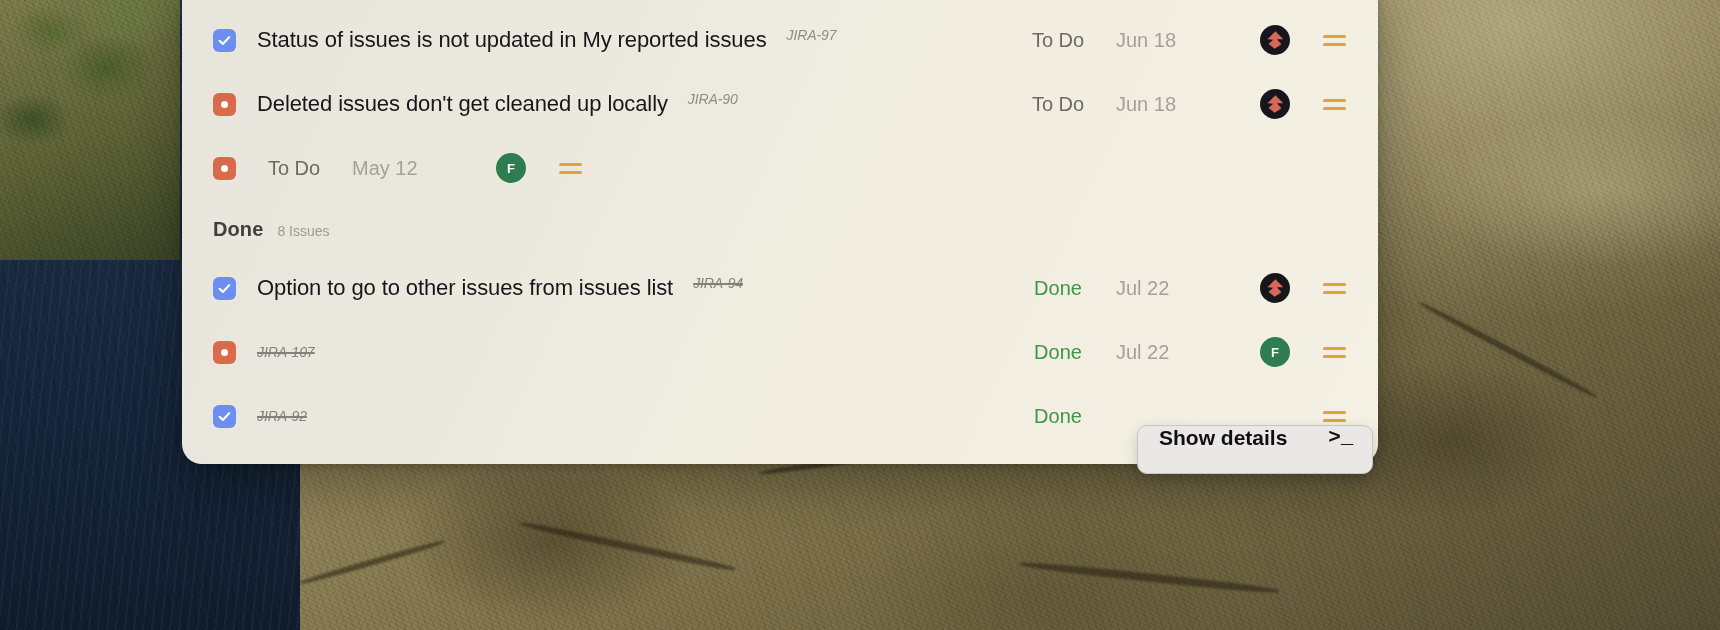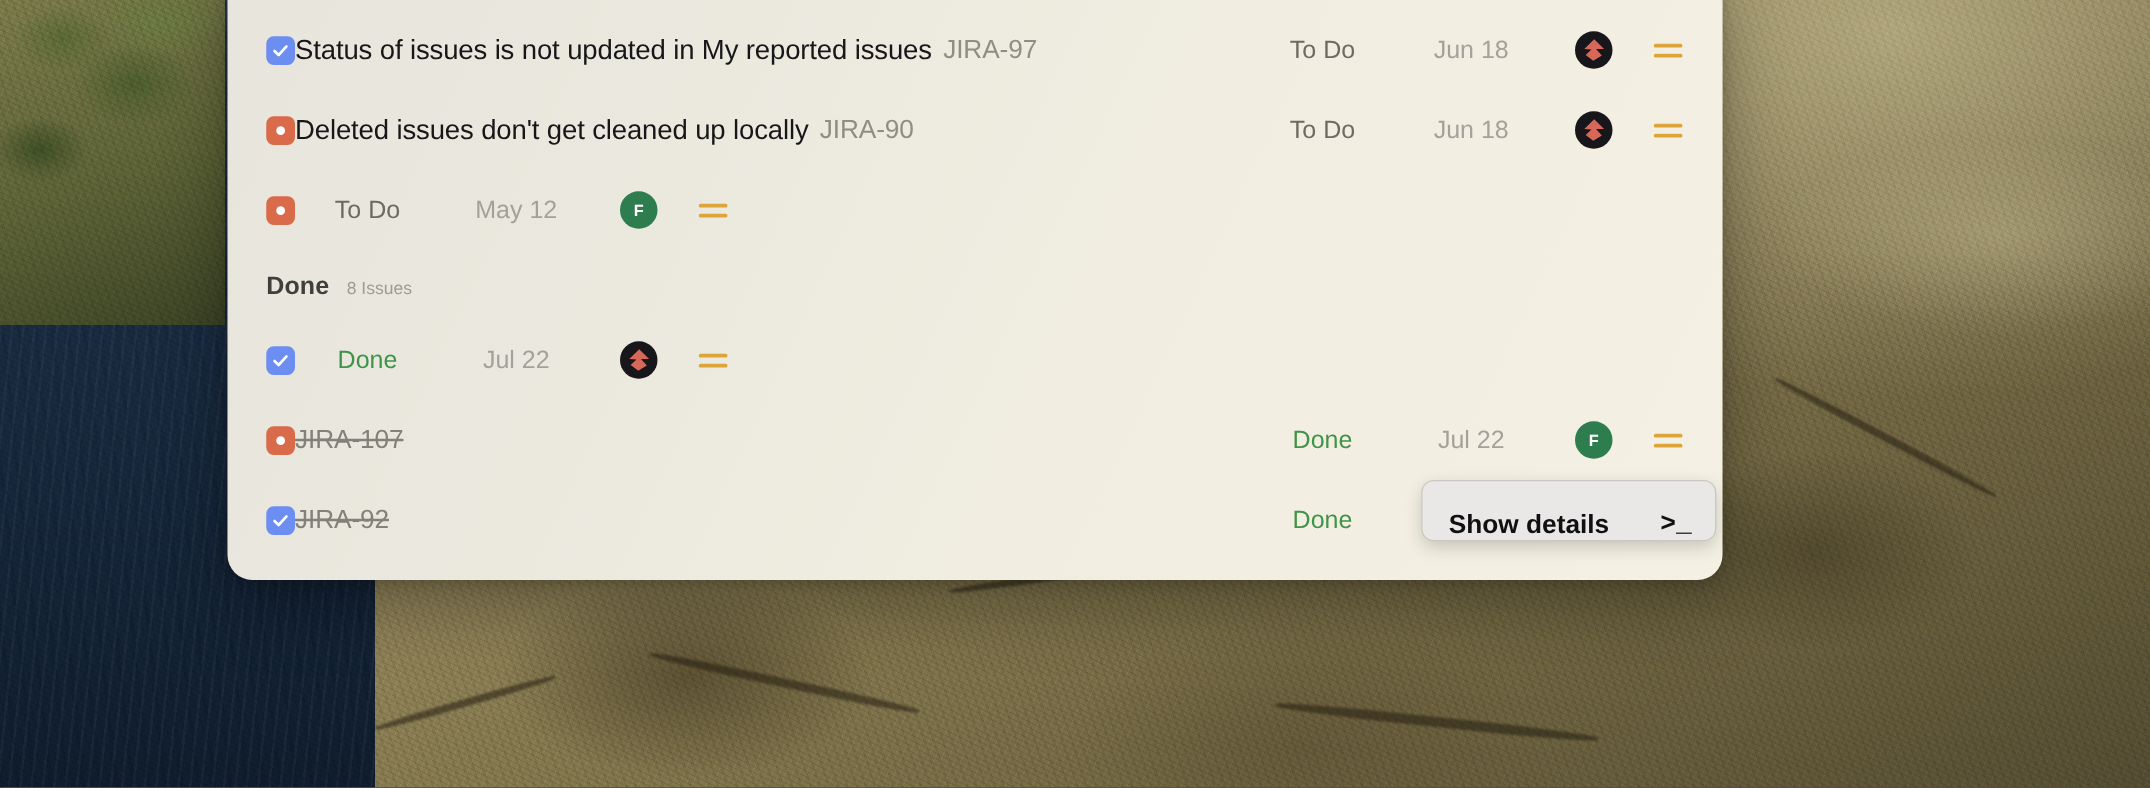--- a/index.html
+++ b/index.html
@@ -98,32 +98,33 @@
     flex:0 0 auto;
     display:flex; align-items:center; justify-content:center;
     cursor:pointer;
   }
   .mark.check{ background:#6c8ef0; }
   .mark.check svg{ display:block; }
   .mark.dot{ background:#d96a4a; }
   .mark.dot i{ display:block; width:7px; height:7px; border-radius:50%; background:#fff; }
 
   .title-wrap{
-    display:flex; align-items:center; gap:9px;
+    display:flex; align-items:flex-start; gap:20px;
+    margin-left:21px;
     flex:1 1 auto; min-width:0;
     white-space:nowrap;
   }
   .issue-title{ font-size:22px; color:#17171a; letter-spacing:-.1px; }
-  .issue-key{ font-size:21px; color:#8f8d84; letter-spacing:-.1px; }
+  .issue-key{ font-size:14px; color:#8f8d84; letter-spacing:-.1px;font-style:italic; }
   .issue-key.struck{ text-decoration:line-through; text-decoration-thickness:2px; color:#83817a; }
 
   .col-status{ width:116px; text-align:center; font-size:20px; flex:0 0 auto; }
   .col-status.todo{ color:#6c6a62; }
   .col-status.done{ color:#3f9448; }
-  .col-date{ width:122px; text-align:center; font-size:20px; color:#a3a199; flex:0 0 auto; }
+  .col-date{ width:122px; text-align:left; font-size:20px; color:#a3a199; flex:0 0 auto; }
 
   .avatar-cell{ width:74px; display:flex; justify-content:center; flex:0 0 auto; }
   .avatar{
     width:30px; height:30px; border-radius:50%;
     display:flex; align-items:center; justify-content:center;
     font-size:13px; font-weight:700; color:#fff;
     overflow:hidden;
   }
   .avatar.dark{ background:#17161a; }
   .avatar.dark .glyph{
@@ -134,23 +135,23 @@
   }
   .avatar.green{ background:#2e7d4f; }
 
   .handle-cell{ width:44px; display:flex; justify-content:center; flex:0 0 auto; cursor:grab; }
   .handle{ display:flex; flex-direction:column; gap:5px; }
   .handle span{ display:block; width:23px; height:3px; border-radius:2px; background:#dda43a; }
 
   
   #details-popover{
     position:absolute;
-    left:1137px; top:384px;
+    left:1137px; top:425px;
     height:49px;
-    display:flex; align-items:flex-end;
+    display:flex; align-items:flex-start;
     background:#e9e8e6;
     border:1px solid #c9c7c2;
     border-radius:10px;
     box-shadow:0 5px 14px rgba(0,0,0,.18);
     overflow:hidden;
     z-index:20;
   }
   #details-popover .pop-label{
     display:flex; align-items:center; justify-content:center;
     padding:0 21px;
@@ -251,20 +252,24 @@
       <div class="group-header" style="margin-top: 18px;">
         <div class="group-name">Done</div>
         <div class="group-count">8 Issues</div>
       </div>
       <div class="row">
         <div class="mark check">
           <svg width="15" height="15" viewBox="0 0 15 15">
             <path d="M2.6 7.8 L5.9 11 L12.2 4.1" stroke="#ffffff" stroke-width="2.1" fill="none" stroke-linecap="round" stroke-linejoin="round"></path>
           </svg>
         </div>
+        <div class="title-wrap">
+          <div class="issue-title">Option to go to other issues from issues list</div>
+          <div class="issue-key struck">JIRA-94</div>
+        </div>
         <div class="col-status done">Done</div>
         <div class="col-date">Jul 22</div>
         <div class="avatar-cell">
           <div class="avatar dark">
             <div class="glyph"></div>
           </div>
         </div>
         <div class="handle-cell">
           <div class="handle">
             <span></span>

